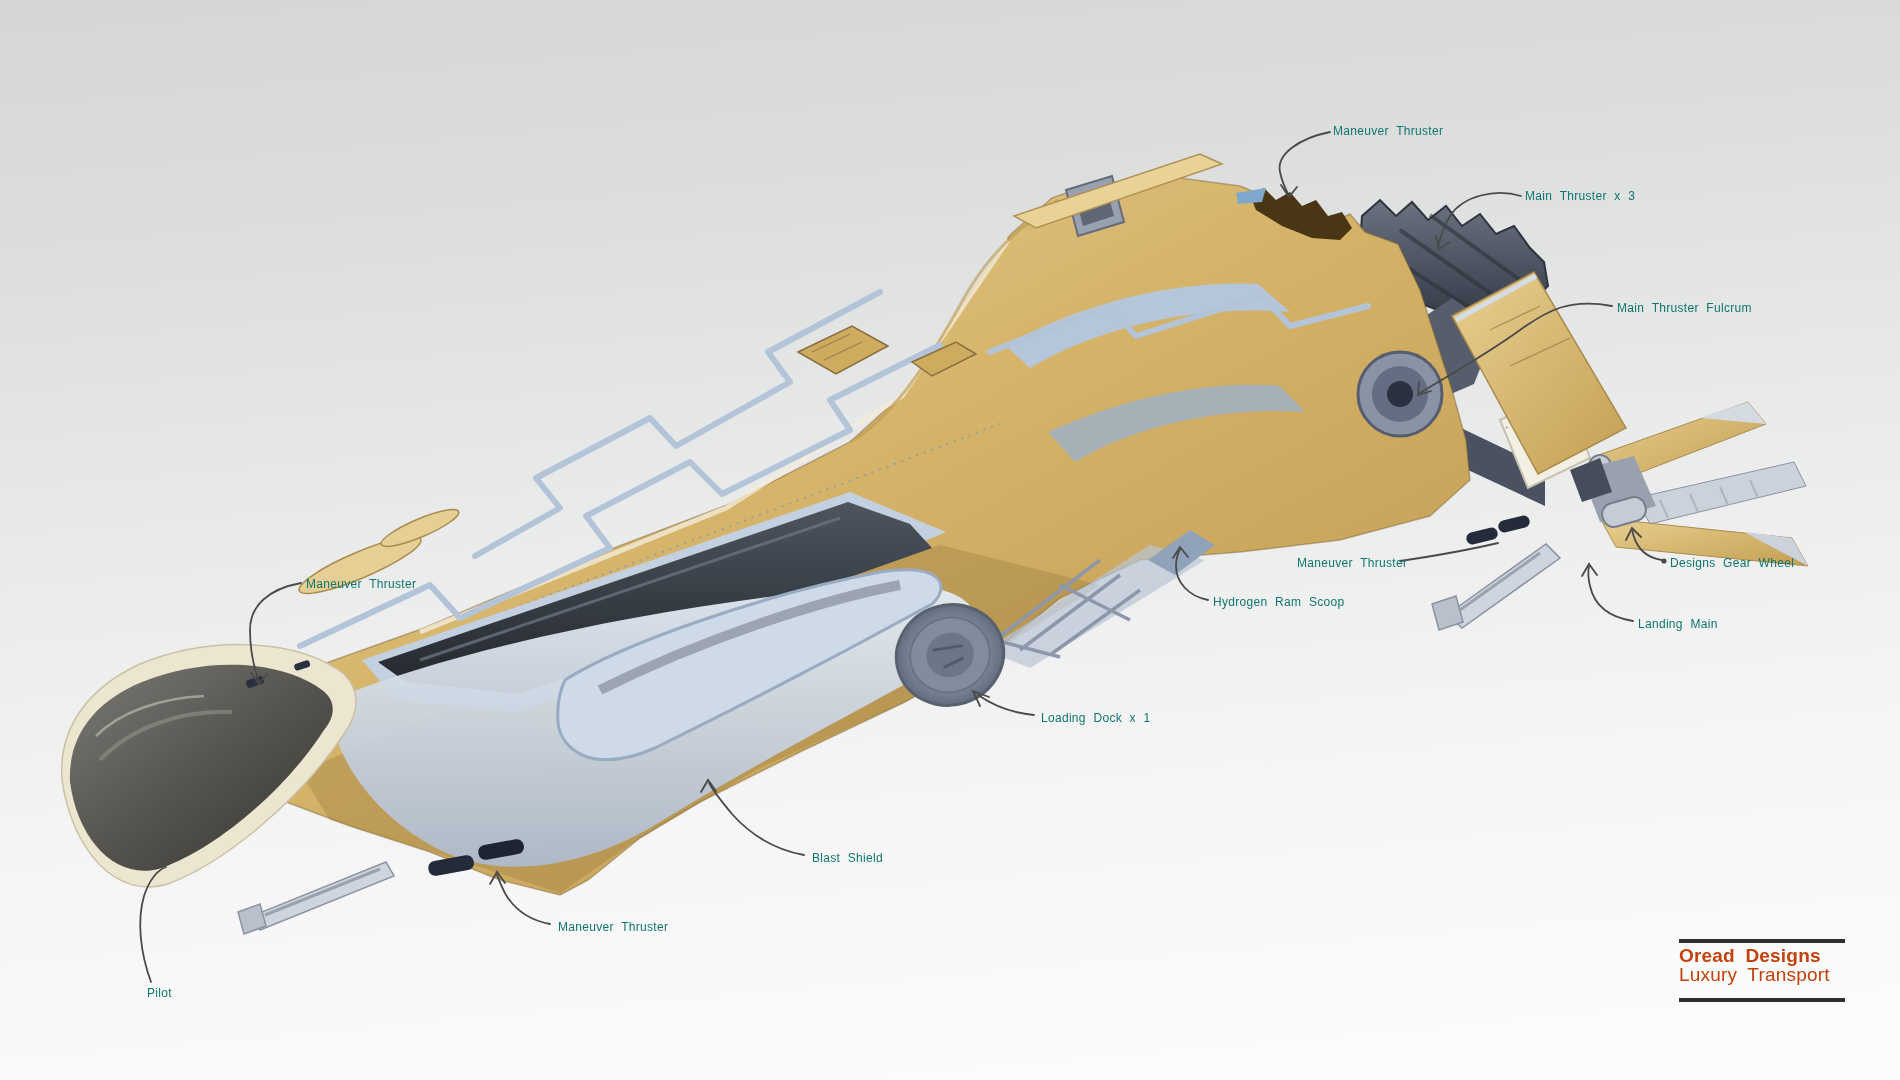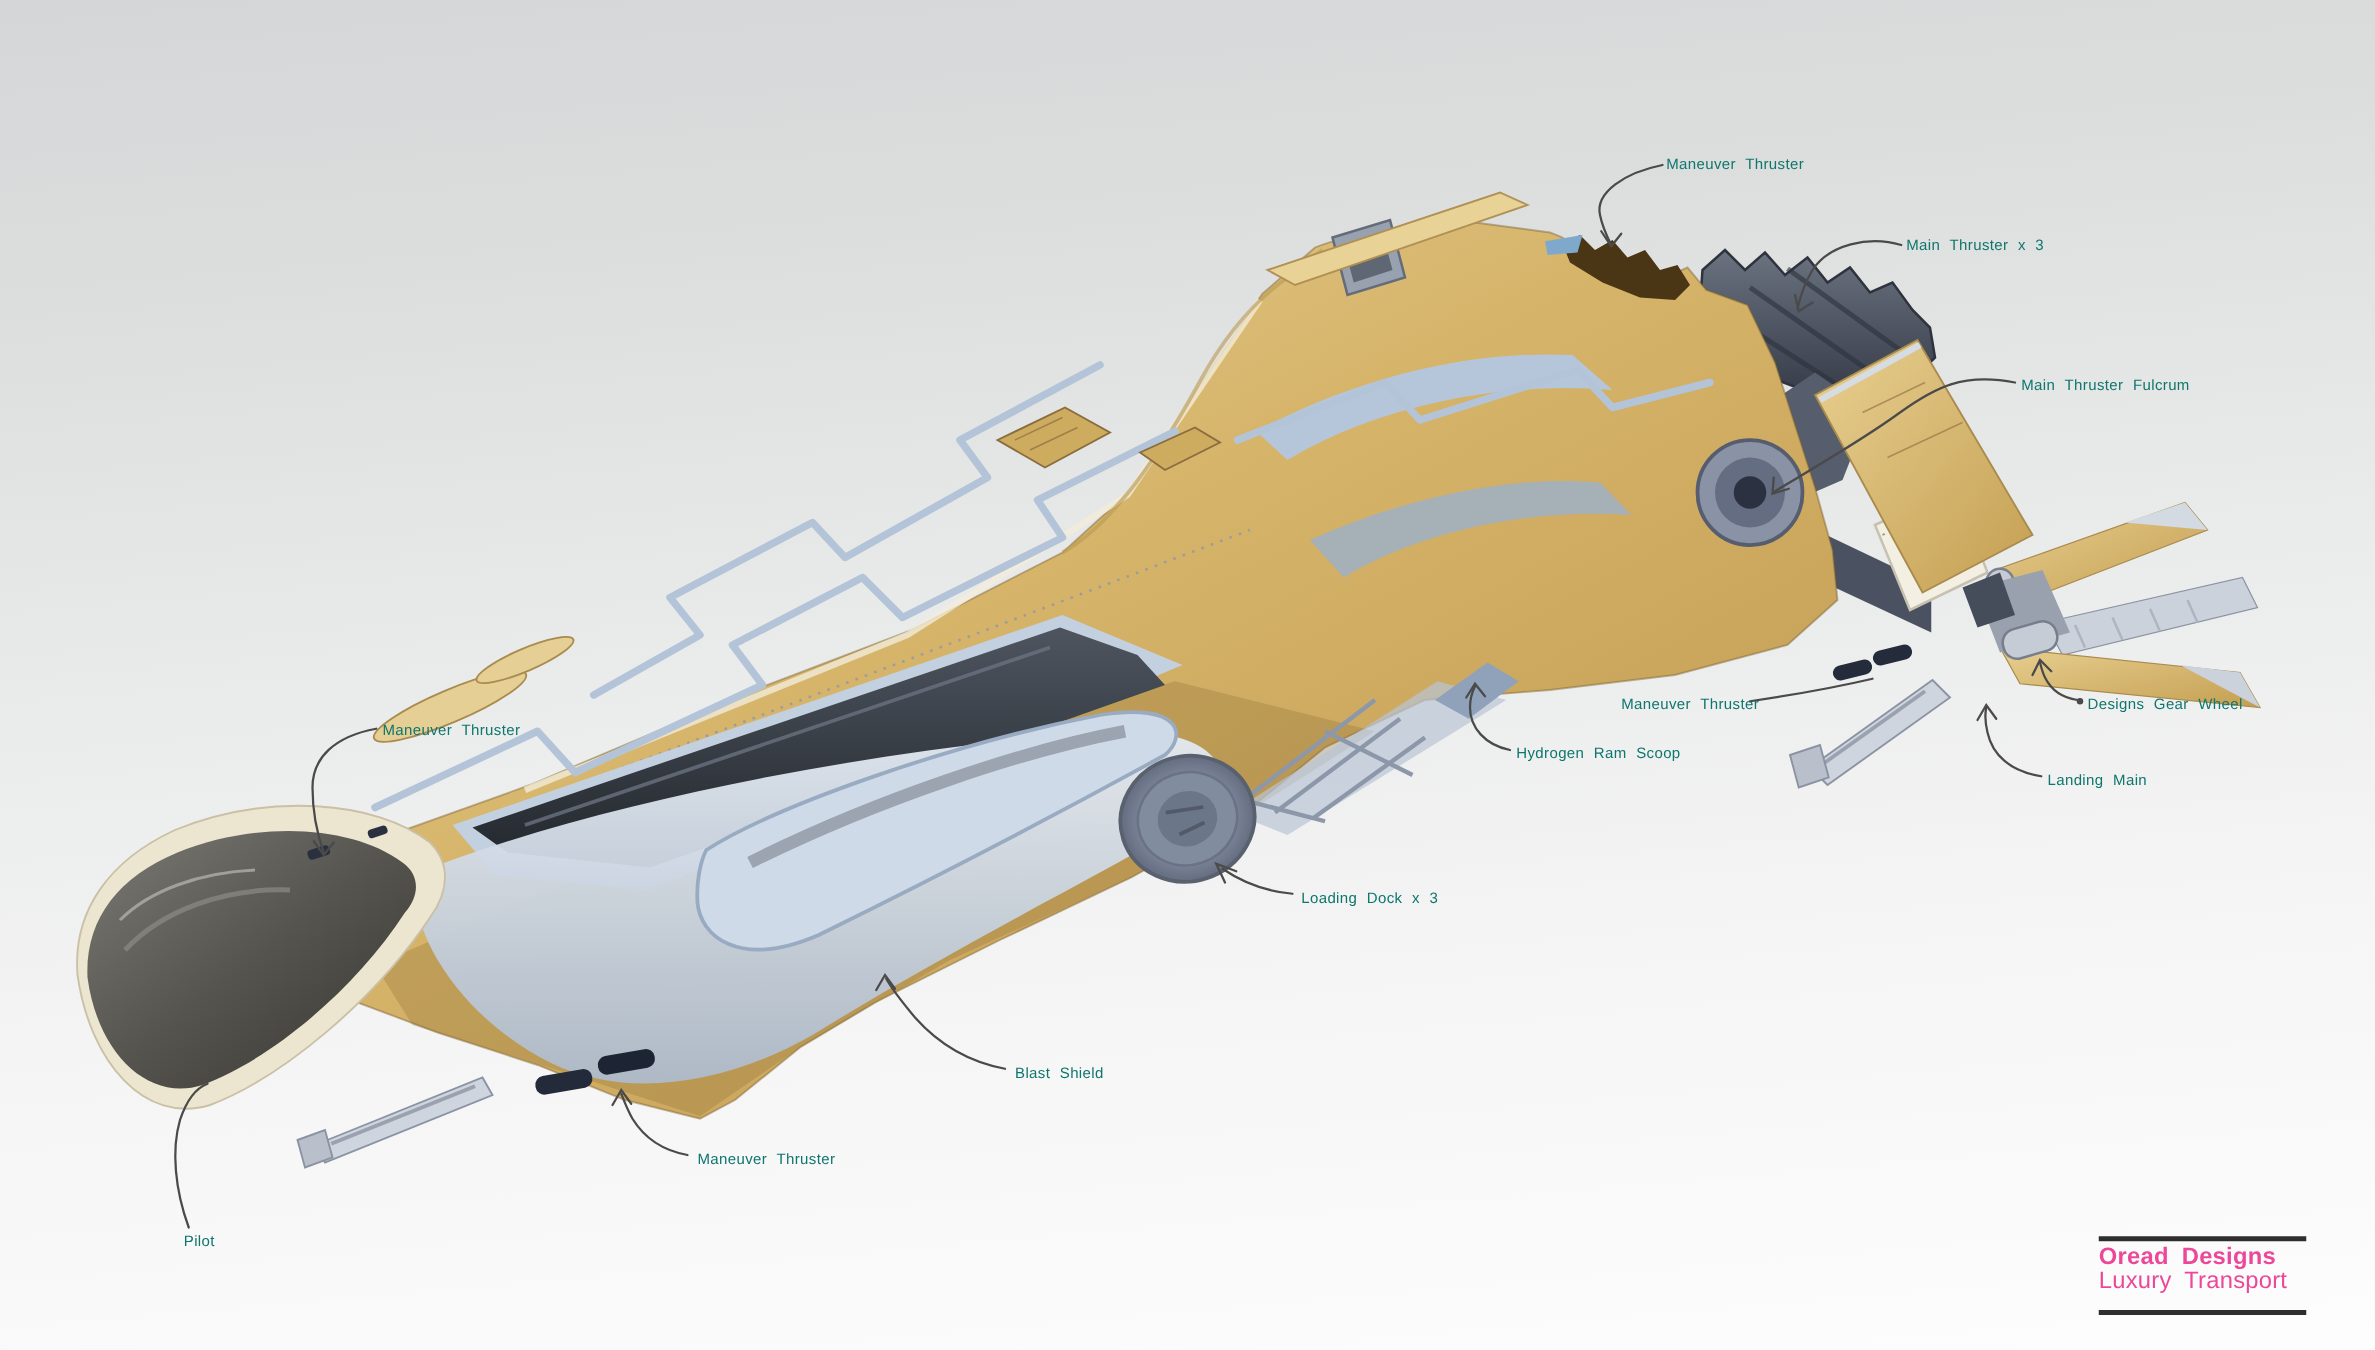--- a/index.html
+++ b/index.html
@@ -8,21 +8,21 @@
     background:linear-gradient(175deg,#d5d6d7 0%,#dcdddd 20%,#e9eaea 45%,#f5f5f5 70%,#fdfdfd 100%);
     font-family:"Liberation Sans","DejaVu Sans",sans-serif;
   }
   #canvas{position:absolute;inset:0;}
   svg.art{position:absolute;left:0;top:0;}
   .annotation{
     position:absolute;font-size:12px;color:#0f766e;white-space:nowrap;
     letter-spacing:.3px;word-spacing:4px;
   }
   .logo{
-    position:absolute;left:1679px;top:989px;width:166px;color:#ec4899;
+    position:absolute;left:1679px;top:939px;width:166px;color:#c2410c;
   }
   .logo-bar{height:4px;background:#2e2e2e;}
   .logo-line1{font-weight:bold;font-size:19px;line-height:19px;margin-top:3px;word-spacing:5px;letter-spacing:.2px;}
   .logo-line2{font-size:19px;line-height:19px;margin-bottom:14px;word-spacing:5px;letter-spacing:.2px;}
 </style>
 </head>
 <body>
 
 <div id="canvas">
 
@@ -212,21 +212,21 @@
   </g>
 </svg>
 
   <div class="annotation" style="left:1333px;top:124px">Maneuver Thruster</div>
   <div class="annotation" style="left:1525px;top:189px">Main Thruster x 3</div>
   <div class="annotation" style="left:1617px;top:301px">Main Thruster Fulcrum</div>
   <div class="annotation" style="left:1297px;top:556px">Maneuver Thruster</div>
   <div class="annotation" style="left:1213px;top:595px">Hydrogen Ram Scoop</div>
   <div class="annotation" style="left:1670px;top:556px">Designs Gear Wheel</div>
   <div class="annotation" style="left:1638px;top:617px">Landing Main</div>
-  <div class="annotation" style="left:1041px;top:711px">Loading Dock x 3</div>
+  <div class="annotation" style="left:1041px;top:711px">Loading Dock x 1</div>
   <div class="annotation" style="left:306px;top:577px">Maneuver Thruster</div>
   <div class="annotation" style="left:812px;top:851px">Blast Shield</div>
   <div class="annotation" style="left:558px;top:920px">Maneuver Thruster</div>
   <div class="annotation" style="left:147px;top:986px">Pilot</div>
 
   <div class="logo">
     <div class="logo-bar"></div>
     <div class="logo-line1">Oread Designs</div>
     <div class="logo-line2">Luxury Transport</div>
     <div class="logo-bar"></div>

